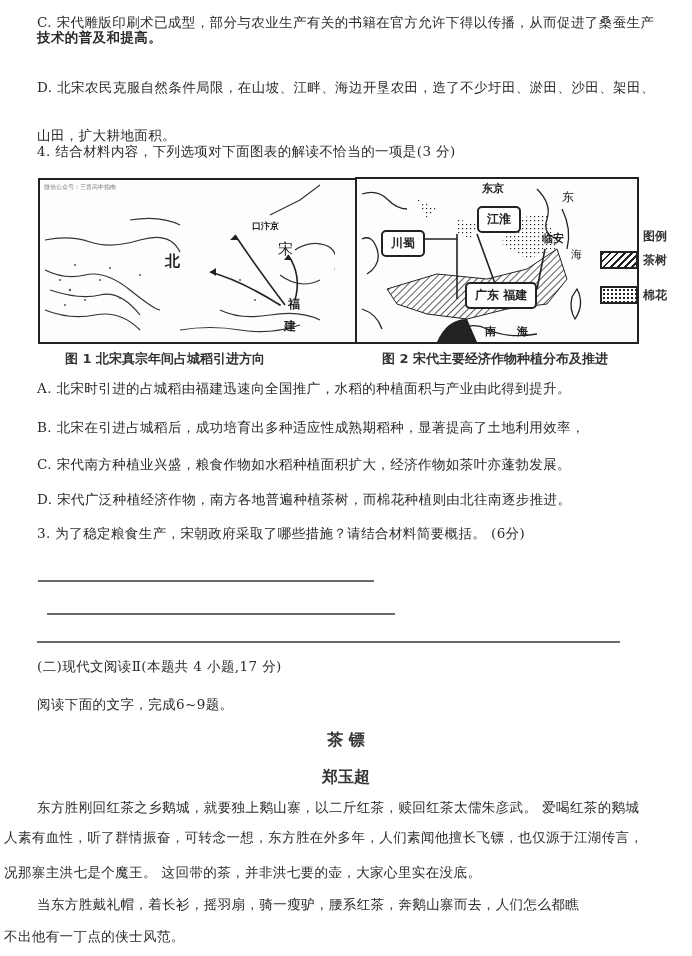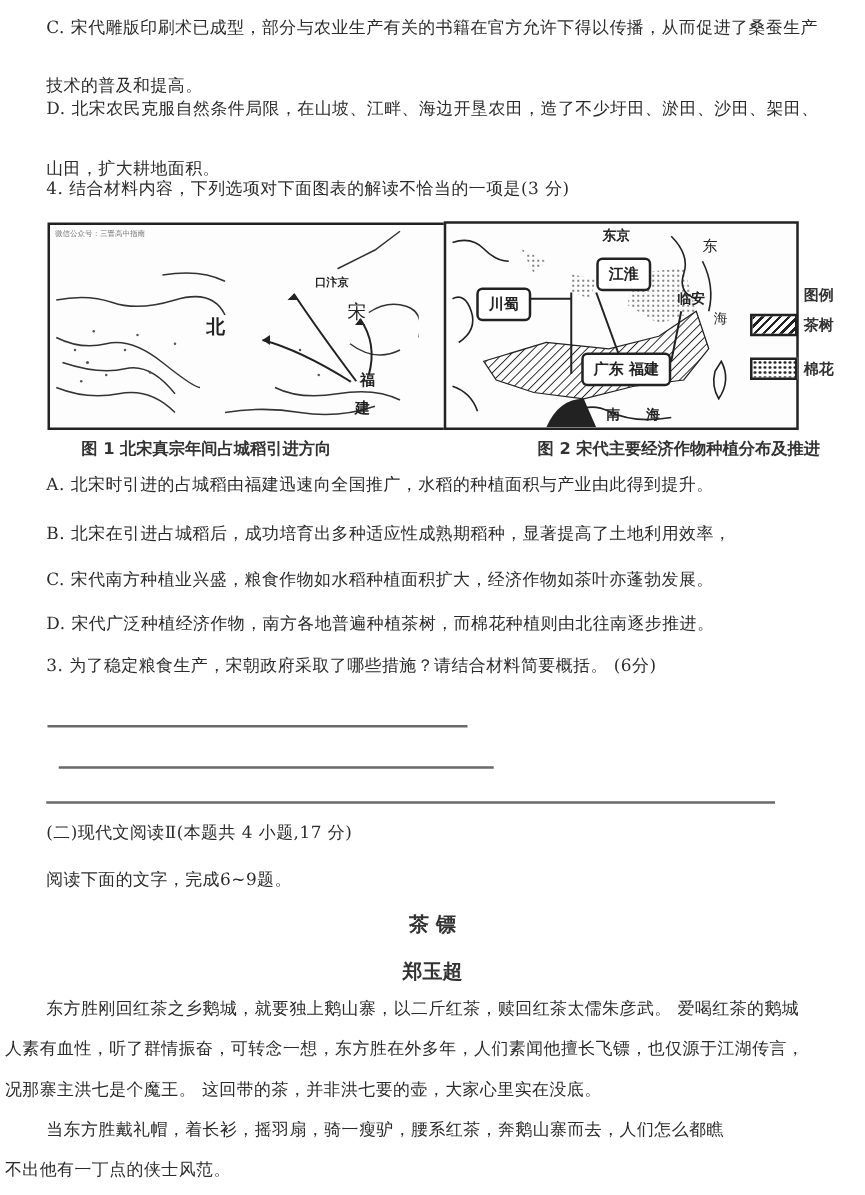--- a/index.html
+++ b/index.html
@@ -16,21 +16,21 @@
   .legend-swatch{position:absolute;width:34px;height:14px;border:2px solid #222;}
   .hatch{background:repeating-linear-gradient(135deg,#222 0 2px,#fff 2px 5px);}
   .dots{background-color:#fff;background-image:radial-gradient(#222 1px,transparent 1.2px);background-size:4px 4px;}
   .legend-label{position:absolute;font-size:12px;font-weight:bold;font-family:"DejaVu Sans",sans-serif;color:#333;}
   .center{position:absolute;left:0;width:692px;text-align:center;font-size:16px;font-weight:bold;color:#333;}
 </style>
 </head>
 <body>
 
 <div class="line" style="left:37px;top:13px;">C.  宋代雕版印刷术已成型，部分与农业生产有关的书籍在官方允许下得以传播，从而促进了桑蚕生产</div>
-<div class="line" style="left:37px;top:60px;">技术的普及和提高。</div>
+<div class="line" style="left:37px;top:28px;font-weight:bold;">技术的普及和提高。</div>
 
 <div class="line" style="left:37px;top:78px;">D.  北宋农民克服自然条件局限，在山坡、江畔、海边开垦农田，造了不少圩田、淤田、沙田、架田、</div>
 <div class="line" style="left:37px;top:126px;">山田，扩大耕地面积。</div>
 
 <div class="line" style="left:37px;top:142px;">4.  结合材料内容，下列选项对下面图表的解读不恰当的一项是(3 分)</div>
 
 <div class="map" style="left:38px;top:178px;width:295px;height:162px;">
   <span class="wm">微信公众号：三晋高中指南</span>
   <svg width="295" height="162" style="position:absolute;left:0;top:0;">
     <g fill="none" stroke="#333" stroke-width="1.2">
@@ -118,35 +118,35 @@
   <span class="maplabel" style="left:128px;top:145px;font-size:11px;">南</span>
   <span class="maplabel" style="left:160px;top:145px;font-size:11px;">海</span>
 </div>
 
 <div class="legend-title" style="left:603px;top:228px;padding-left:40px;">图例</div>
 <div class="legend-swatch hatch" style="left:600px;top:251px;"></div>
 <div class="legend-label" style="left:643px;top:252px;">茶树</div>
 <div class="legend-swatch dots" style="left:600px;top:286px;"></div>
 <div class="legend-label" style="left:643px;top:287px;">棉花</div>
 
-<div class="caption" style="left:382px;top:350px;margin-left:48px;">图 2    宋代主要经济作物种植分布及推进</div>
+<div class="caption" style="left:382px;top:350px;">图 2    宋代主要经济作物种植分布及推进</div>
 
 <div class="line" style="left:37px;top:379px;">A. 北宋时引进的占城稻由福建迅速向全国推广，水稻的种植面积与产业由此得到提升。</div>
 <div class="line" style="left:37px;top:418px;">B. 北宋在引进占城稻后，成功培育出多种适应性成熟期稻种，显著提高了土地利用效率，</div>
 <div class="line" style="left:37px;top:455px;">C.  宋代南方种植业兴盛，粮食作物如水稻种植面积扩大，经济作物如茶叶亦蓬勃发展。</div>
 <div class="line" style="left:37px;top:490px;">D.  宋代广泛种植经济作物，南方各地普遍种植茶树，而棉花种植则由北往南逐步推进。</div>
 
 <div class="line" style="left:37px;top:524px;">3.  为了稳定粮食生产，宋朝政府采取了哪些措施？请结合材料简要概括。  (6分)</div>
 
 <div class="blank" style="left:38px;top:580px;width:336px;"></div>
 <div class="blank" style="left:47px;top:613px;width:348px;"></div>
 <div class="blank" style="left:37px;top:641px;width:583px;"></div>
 
 <div class="line" style="left:37px;top:657px;">(二)现代文阅读Ⅱ(本题共  4  小题,17  分)</div>
 <div class="line" style="left:37px;top:695px;">阅读下面的文字，完成6~9题。</div>
 <div class="center" style="top:730px;">茶  镖</div>
 <div class="center" style="top:767px;">郑玉超</div>
 
 <div class="line" style="left:37px;top:798px;">东方胜刚回红茶之乡鹅城，就要独上鹅山寨，以二斤红茶，赎回红茶太儒朱彦武。  爱喝红茶的鹅城</div>
-<div class="line" style="left:4px;top:830px;">人素有血性，听了群情振奋，可转念一想，东方胜在外多年，人们素闻他擅长飞镖，也仅源于江湖传言，</div>
+<div class="line" style="left:4px;top:830px;font-family:Liberation Mono, monospace;">人素有血性，听了群情振奋，可转念一想，东方胜在外多年，人们素闻他擅长飞镖，也仅源于江湖传言，</div>
 <div class="line" style="left:4px;top:863px;">况那寨主洪七是个魔王。  这回带的茶，并非洪七要的壶，大家心里实在没底。</div>
 <div class="line" style="left:37px;top:895px;">当东方胜戴礼帽，着长衫，摇羽扇，骑一瘦驴，腰系红茶，奔鹅山寨而去，人们怎么都瞧</div>
 <div class="line" style="left:4px;top:927px;">不出他有一丁点的侠士风范。</div>
 
 </body></html>

